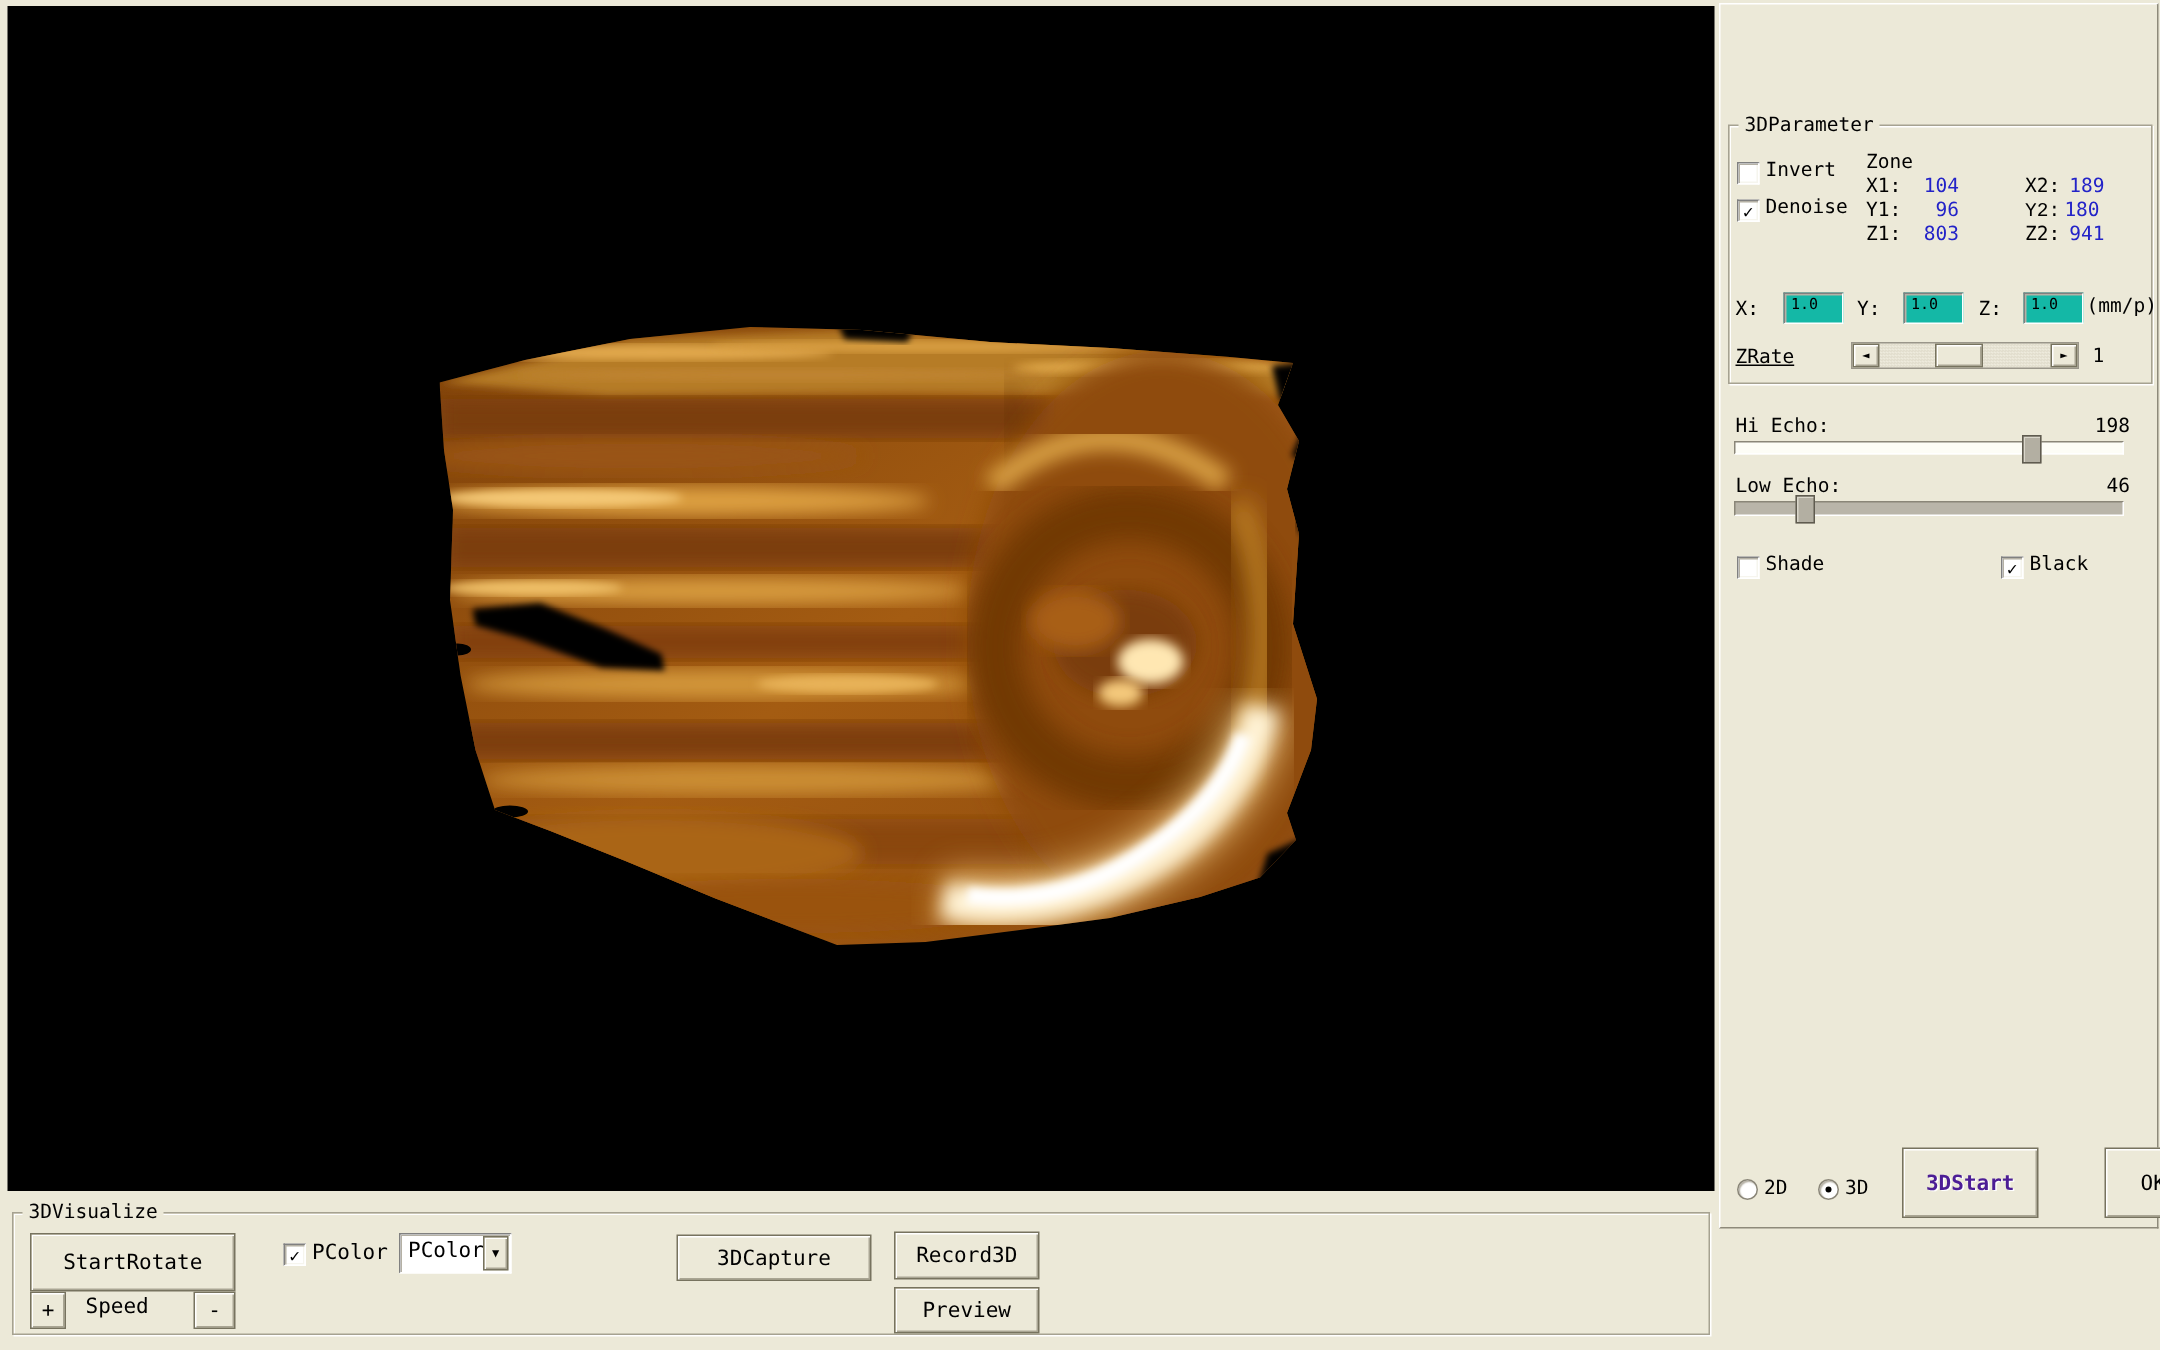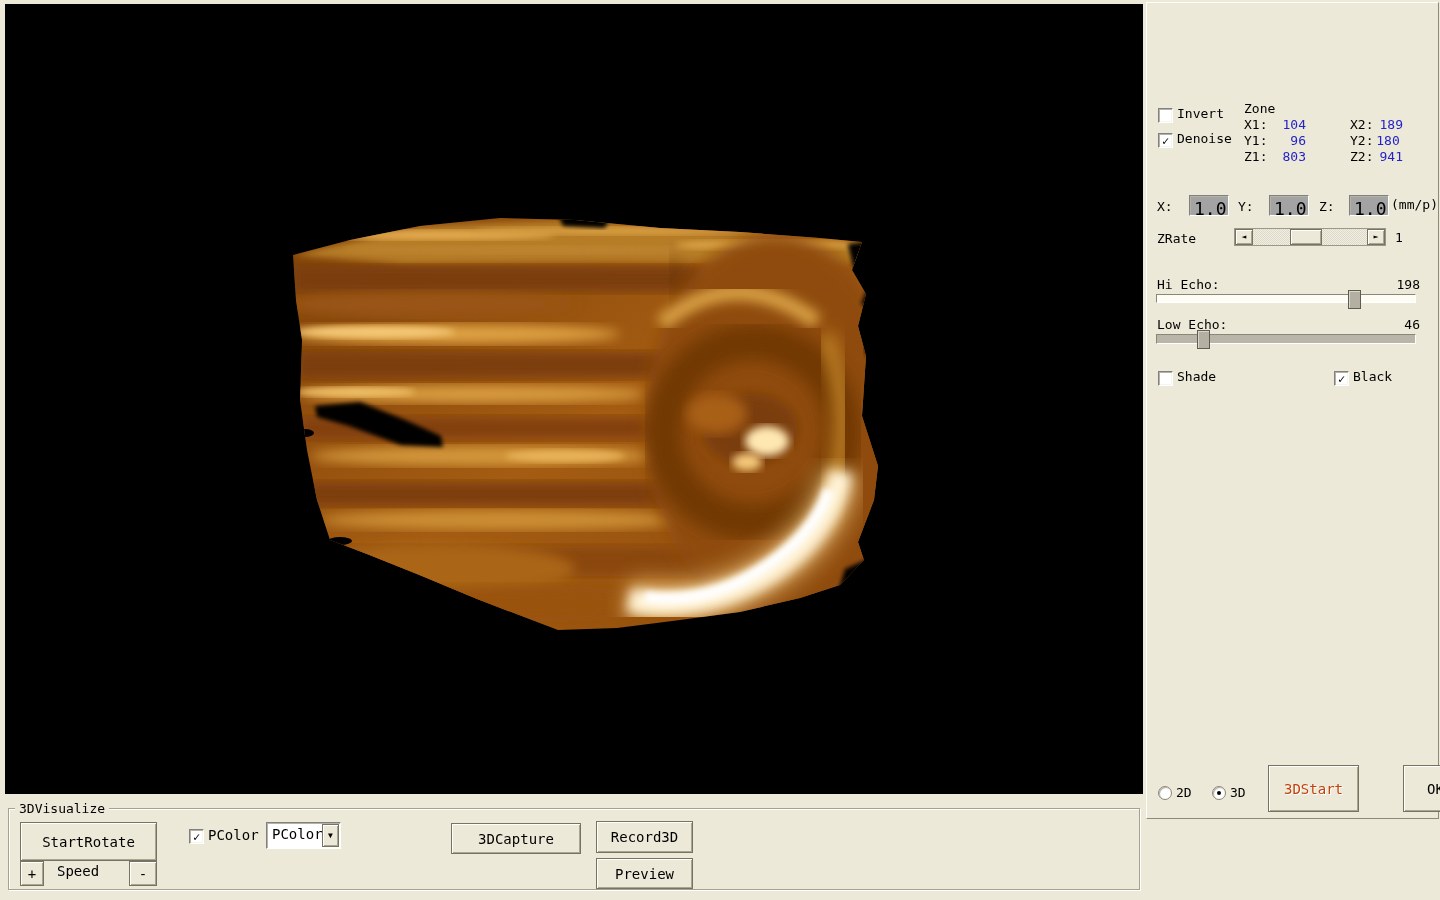--- a/index.html
+++ b/index.html
@@ -14,37 +14,37 @@
   .right-panel{position:absolute;left:1146px;top:2px;width:291px;height:815px;background:#ece9d8;
                border-left:1px solid #fff;border-top:1px solid #fff;
                border-right:1px solid #8e8a7a;border-bottom:1px solid #8e8a7a;}
   .gb{position:absolute;border:1px solid #a6a291;box-shadow:1px 1px 0 #fff, inset 1px 1px 0 #fff;}
   .gb-label{position:absolute;top:-8px;left:6px;background:#ece9d8;padding:0 4px;line-height:15px;}
   
   .btn{position:absolute;background:#ece9d8;border:1px solid #77735f;
        box-shadow:inset 1px 1px 0 #fff, inset -1px -1px 0 #a9a593;
        display:flex;align-items:center;justify-content:center;cursor:pointer;
        font-family:inherit;font-size:14px;color:#000;}
-  .btn.disabled{color:#c2410c;text-shadow:1px 1px 0 #fff;}
+  .btn.disabled{color:#4c1d95;text-shadow:1px 1px 0 #fff;font-weight:bold;}
   .cb{position:absolute;width:13px;height:13px;background:#fff;
       border-top:1px solid #808080;border-left:1px solid #808080;
       border-bottom:1px solid #fff;border-right:1px solid #fff;
       box-shadow:inset 1px 1px 0 #b5b1a5, inset 0 0 0 1px #f6f5ee;
       display:flex;align-items:center;justify-content:center;cursor:pointer;}
   .cb .mark{font-size:12px;font-weight:bold;line-height:10px;color:#000;}
   .radio{position:absolute;width:12px;height:12px;border-radius:50%;background:#fff;
          border:1px solid #8a8678;box-shadow:inset 1px 1px 1px #b5b1a5;
          display:flex;align-items:center;justify-content:center;cursor:pointer;}
   .radio .dot{width:4px;height:4px;border-radius:50%;background:#000;}
   .lbl{position:absolute;white-space:nowrap;line-height:14px;}
   .val-blue{color:#2323c8;}
-  .ipt{position:absolute;background:#a3a3a3;border-top:1px solid #808080;border-left:1px solid #808080;
+  .ipt{position:absolute;background:#14b8a6;border-top:1px solid #808080;border-left:1px solid #808080;
        border-bottom:1px solid #fff;border-right:1px solid #fff;
        box-shadow:inset 1px 1px 0 #b5b1a5;
-       font-family:inherit;font-size:18px;padding:2px 0 0 4px;box-sizing:border-box;}
+       font-family:inherit;font-size:10px;padding:2px 0 0 4px;box-sizing:border-box;}
   .track{position:absolute;border-top:1px solid #8a8678;border-left:1px solid #8a8678;
          border-bottom:1px solid #fff;border-right:1px solid #fff;}
   .track.white{background:#fdfdf6;}
   .track.gray{background:#b9b5a9;}
   .thumb{position:absolute;width:11px;height:17px;background:#b3afa2;
          border:1px solid #5f5b4f;box-shadow:inset 1px 1px 0 #d9d6ca;cursor:pointer;}
   
   .sb{position:absolute;height:18px;background:#e6e2d2;
       background-image:repeating-conic-gradient(#f3f0e3 0% 25%, #dcd8c7 0% 50%);
       background-size:2px 2px;border:1px solid #9a968a;box-sizing:border-box;}
@@ -154,55 +154,58 @@
         <path d="M553,210 L605,212 600,224 558,222 Z" fill="#000" filter="url(#b2)"></path>
 
         <ellipse cx="335" cy="537" rx="12" ry="4" fill="#000"></ellipse>
         <ellipse cx="300" cy="520" rx="5" ry="3" fill="#000"></ellipse>
       </g>
     </svg>
   </div>
 
   <div class="right-panel">
 
+    <div class="gb" style="left:5px;top:80px;width:281px;height:171px;">
+      <span class="gb-label">3DParameter</span>
+    </div>
 
     <div class="cb" style="left:11px;top:105px;"></div>
     <span class="lbl" style="left:30px;top:104px;">Invert</span>
 
     <div class="cb" style="left:11px;top:130px;">
       <span class="mark">✓</span>
     </div>
     <span class="lbl" style="left:30px;top:129px;">Denoise</span>
 
     <span class="lbl" style="left:97px;top:99px;">Zone</span>
 
     <span class="lbl" style="left:97px;top:115px;">X1:</span>
     <span class="lbl val-blue" style="left:129px;top:115px;width:30px;text-align:right;">104</span>
     <span class="lbl" style="left:203px;top:115px;">X2:</span>
     <span class="lbl val-blue" style="left:226px;top:115px;width:30px;text-align:right;">189</span>
 
     <span class="lbl" style="left:97px;top:131px;">Y1:</span>
     <span class="lbl val-blue" style="left:129px;top:131px;width:30px;text-align:right;">96</span>
-    <span class="lbl" style="left:203px;top:131px;">Y2:</span>
+    <span class="lbl" style="left:203px;top:131px;font-family:Liberation Mono, monospace;">Y2:</span>
     <span class="lbl val-blue" style="left:226px;top:131px;width:30px;text-align:center;">180</span>
 
     <span class="lbl" style="left:97px;top:147px;">Z1:</span>
     <span class="lbl val-blue" style="left:129px;top:147px;width:30px;text-align:right;">803</span>
     <span class="lbl" style="left:203px;top:147px;">Z2:</span>
     <span class="lbl val-blue" style="left:226px;top:147px;width:30px;text-align:right;">941</span>
 
     <span class="lbl" style="left:10px;top:197px;">X:</span>
     <div class="ipt" style="left:42px;top:192px;width:40px;height:21px;">1.0</div>
     <span class="lbl" style="left:91px;top:197px;">Y:</span>
     <div class="ipt" style="left:122px;top:192px;width:40px;height:21px;">1.0</div>
     <span class="lbl" style="left:172px;top:197px;">Z:</span>
     <div class="ipt" style="left:202px;top:192px;width:40px;height:21px;">1.0</div>
     <span class="lbl" style="left:244px;top:195px;">(mm/p)</span>
 
-    <span class="lbl" style="left:10px;top:229px;">ZRate</span>
+    <span class="lbl" style="left:10px;top:229px;text-decoration:underline;">ZRate</span>
     <div class="sb" style="left:87px;top:225px;width:152px;">
       <div class="sb-arrow" style="left:0;">
           <span>◄</span>
         </div>
       <div class="sb-thumb" style="left:55px;"></div>
       <div class="sb-arrow" style="right:0;left:auto;">
           <span>►</span>
         </div>
     </div>
     <span class="lbl" style="left:248px;top:228px;">1</span>

